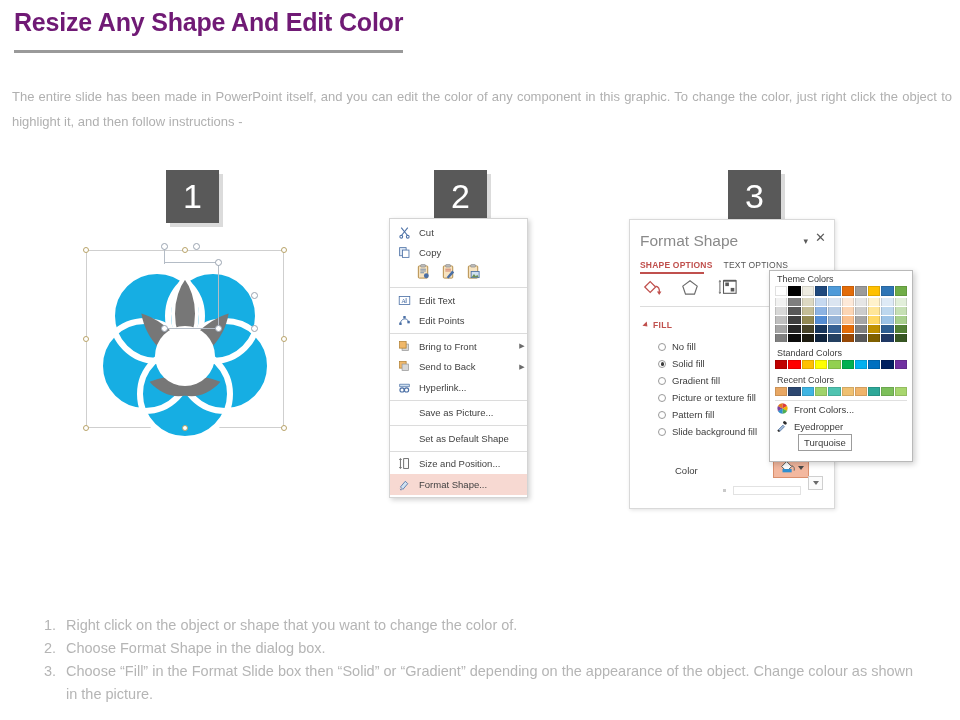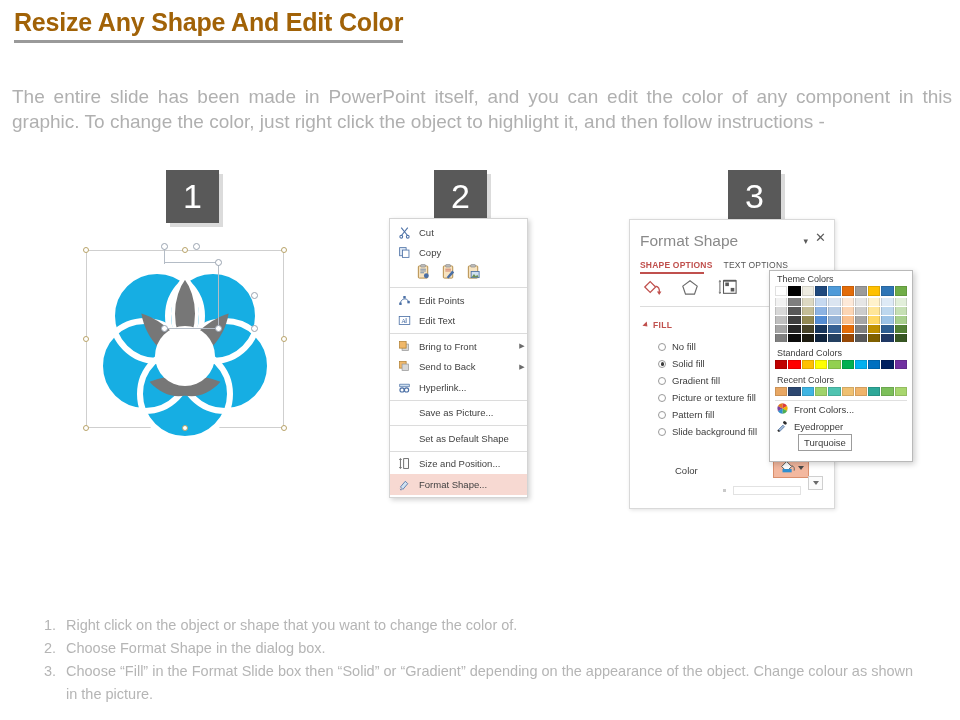--- a/index.html
+++ b/index.html
@@ -9,29 +9,29 @@
     background:#ffffff;
     font-family:"Liberation Sans", sans-serif;
     color:#8c8c8c;
     position:relative;
     overflow:hidden;
   }
 
   
   #slide-title{
     position:absolute; left:14px; top:8px;
-    font-size:25px; font-weight:bold; color:#a16207;
+    font-size:25px; font-weight:bold; color:#701a75;
     letter-spacing:-0.2px;
-    padding-bottom:3px;
+    padding-bottom:13px;
     border-bottom:3px solid #9a9a9a;
     display:inline-block;
   }
   #intro-paragraph{
     position:absolute; left:12px; top:84px; width:940px;
-    font-size:19px; line-height:25px; color:#b0b0b0;
+    font-size:13px; line-height:25px; color:#b0b0b0;
     text-align:justify;
     text-justify:inter-word;
   }
 
   
   .step-badge{
     position:absolute;
     width:53px; height:53px;
     background:#595959;
     color:#ffffff;
@@ -363,38 +363,38 @@
           <path d="M6 14 L8.5 10.5 L10.5 13 L12 11.5 L13.5 14 Z" fill="#6a8f55"></path>
         </svg>
     </span>
   </div>
 
   <div class="cm-divider-full"></div>
 
   <div class="cm-item">
     <span class="cm-ico">
       <svg width="13" height="13" viewBox="0 0 16 16">
+          <rect x="1.5" y="3" width="13" height="10" fill="#ffffff" stroke="#4a6fa5" stroke-width="1"></rect>
+          <text x="4" y="11" font-size="8" fill="#4a6fa5" font-family="Liberation Serif, serif">A</text>
+          <path d="M10 5v6" stroke="#4a6fa5" stroke-width="1"></path>
+        </svg>
+    </span>
+    <span class="cm-lbl">Edit Text</span>
+  </div>
+
+  <div class="cm-item">
+    <span class="cm-ico">
+      <svg width="13" height="13" viewBox="0 0 16 16">
           <path d="M3 12 C3 5, 12 4, 13 10" stroke="#4a6fa5" stroke-width="1.2" fill="none"></path>
           <rect x="1.5" y="10.5" width="3" height="3" fill="#4a6fa5"></rect>
           <rect x="11.5" y="8.5" width="3" height="3" fill="#4a6fa5"></rect>
           <rect x="6.5" y="2.5" width="3" height="3" fill="#4a6fa5"></rect>
         </svg>
     </span>
     <span class="cm-lbl">Edit Points</span>
-  </div>
-
-  <div class="cm-item">
-    <span class="cm-ico">
-      <svg width="13" height="13" viewBox="0 0 16 16">
-          <rect x="1.5" y="3" width="13" height="10" fill="#ffffff" stroke="#4a6fa5" stroke-width="1"></rect>
-          <text x="4" y="11" font-size="8" fill="#4a6fa5" font-family="Liberation Serif, serif">A</text>
-          <path d="M10 5v6" stroke="#4a6fa5" stroke-width="1"></path>
-        </svg>
-    </span>
-    <span class="cm-lbl">Edit Text</span>
   </div>
 
   <div class="cm-divider-full"></div>
 
 
   <div class="cm-item">
     <span class="cm-ico">
       <svg width="13" height="13" viewBox="0 0 16 16">
           <rect x="5" y="5" width="8" height="8" fill="#d7d7d7" stroke="#999" stroke-width="0.9"></rect>
           <rect x="2" y="2" width="8" height="8" fill="#f0b86a" stroke="#b07c2c" stroke-width="0.9"></rect>

